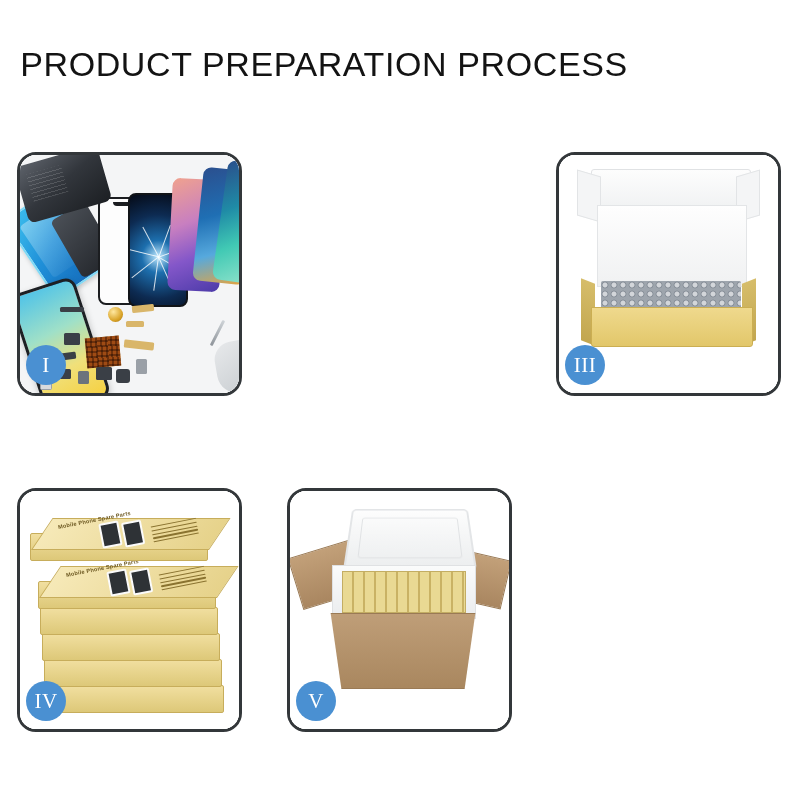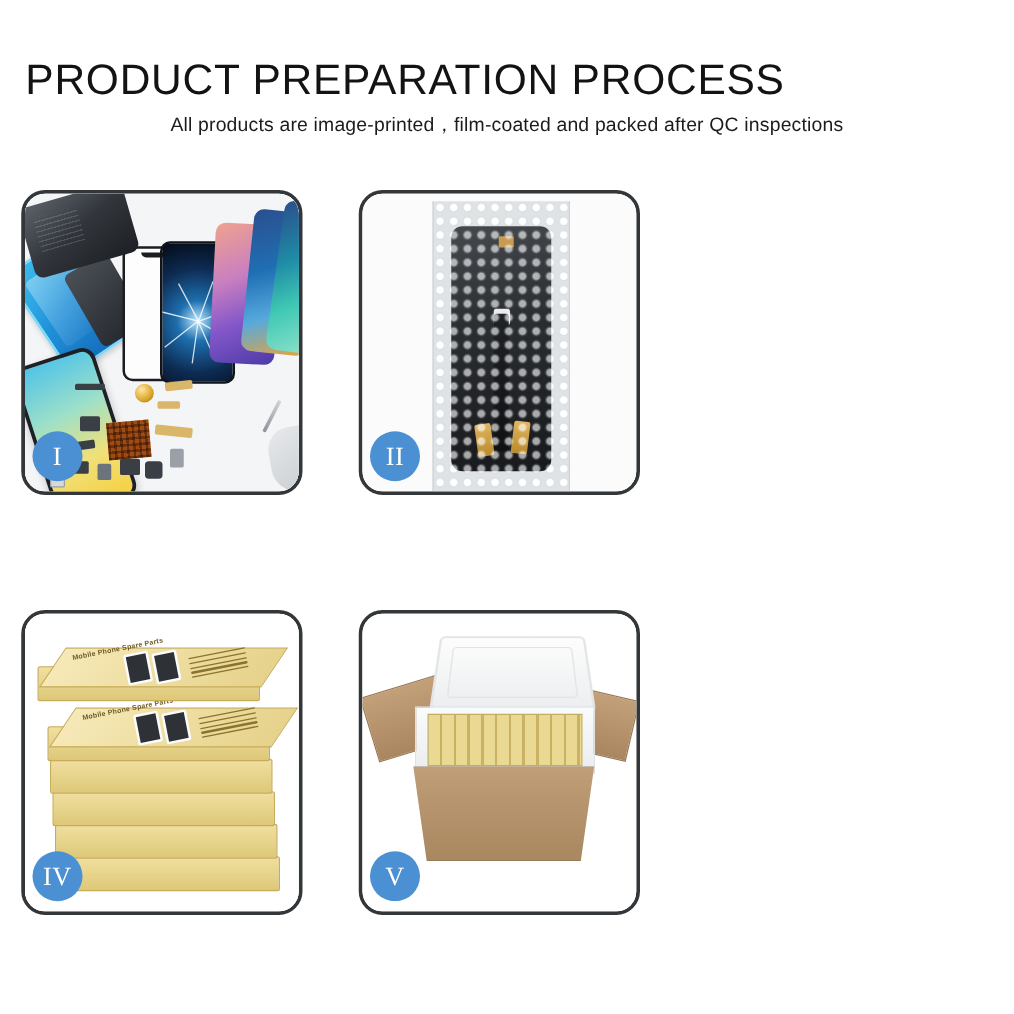--- a/index.html
+++ b/index.html
@@ -393,21 +393,20 @@
   .c6-tape1 { position:absolute; left:24px; top:74px; width:16px; height:20px; background:#b08f63; opacity:.85; transform: skewY(17deg); }
   .c6-tape2 { position:absolute; left:26px; top:140px; width:17px; height:20px; background:#b08f63; opacity:.85; transform: skewY(17deg); }
 </style>
 </head>
 <body>
 
 <div id="page">
 
   <div id="header">
     <div id="main-title">PRODUCT PREPARATION PROCESS</div>
-    <div id="subtitle">All products are image-printed，film-coated and packed after QC inspections</div>
   </div>
 
   <div id="grid">
 
     <div class="panel p-c0">
       <div class="panel-clip">
         <div class="scene sc1">
           <div class="ph ph-blue"></div>
           <div class="ph ph-dark"></div>
           <div class="ph ph-glass"></div>
@@ -441,38 +440,36 @@
           <div class="prt" style="left:96px; top:214px; width:14px; height:14px; border-radius:3px;"></div>
           <div class="prt" style="left:116px; top:204px; width:11px; height:15px; background:#9aa0a7;"></div>
           <div class="prt" style="left:20px; top:216px; width:10px; height:17px; background:#d7dadd; border:1px solid #9aa0a7;"></div>
           <div class="tool-tweez"></div>
           <div class="hand-blob"></div>
         </div>
       </div>
       <div class="badge">I</div>
     </div>
 
-    <div class="panel p-c1">
+
+    <div class="panel p-c2">
       <div class="panel-clip">
-        <div class="scene sc2">
-          <div class="bw-bag">
-            <div class="bw-screen">
-              <div class="bw-tab"></div>
-              <div class="bw-conn"></div>
-              <div class="bw-flex"></div>
-              <div class="bw-gold1"></div>
-              <div class="bw-gold2"></div>
-            </div>
-            <div class="bw-bubbles"></div>
-          </div>
+        <div class="scene sc3">
+          <div class="b3-lid"></div>
+          <div class="b3-lid-l"></div>
+          <div class="b3-lid-r"></div>
+          <div class="b3-back"></div>
+          <div class="b3-side-l"></div>
+          <div class="b3-side-r"></div>
+          <div class="b3-foam"></div>
+          <div class="b3-front"></div>
         </div>
       </div>
-      <div class="badge">II</div>
+      <div class="badge">III</div>
     </div>
-
 
     <div class="panel p-c0 p-r1">
       <div class="panel-clip">
         <div class="scene sc4">
           <div class="stack">
 
             <div class="sbox" style="top:176px; left:20px;"></div>
             <div class="sbox" style="top:150px; left:18px;"></div>
             <div class="sbox" style="top:124px; left:16px;"></div>
             <div class="sbox" style="top:98px;  left:14px;"></div>

